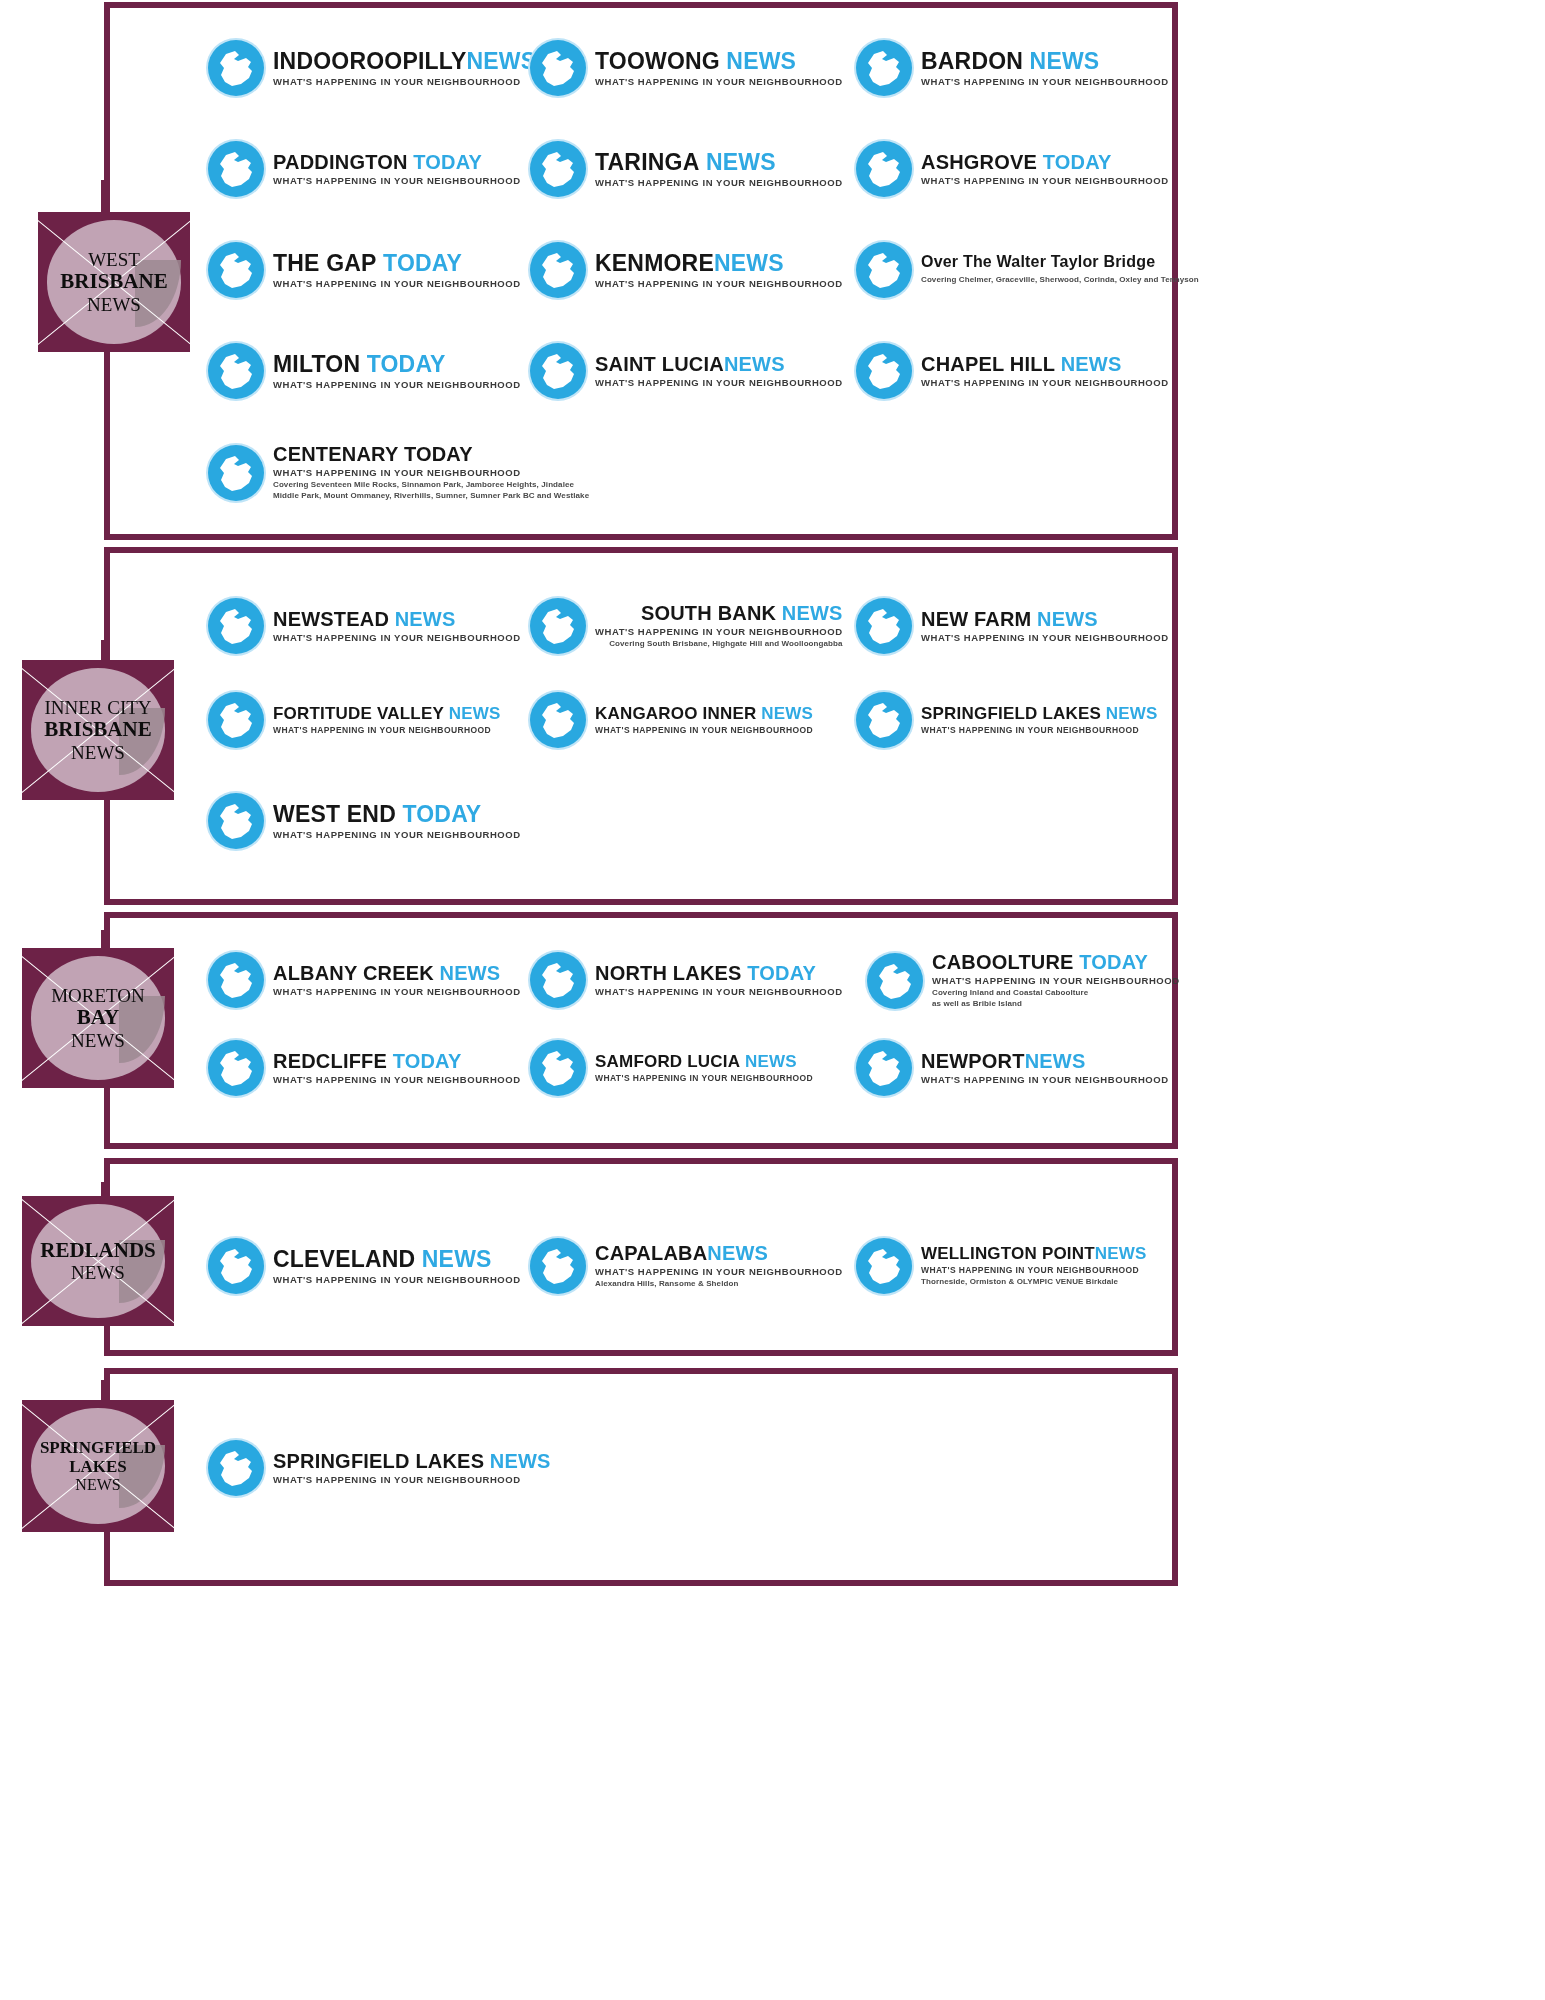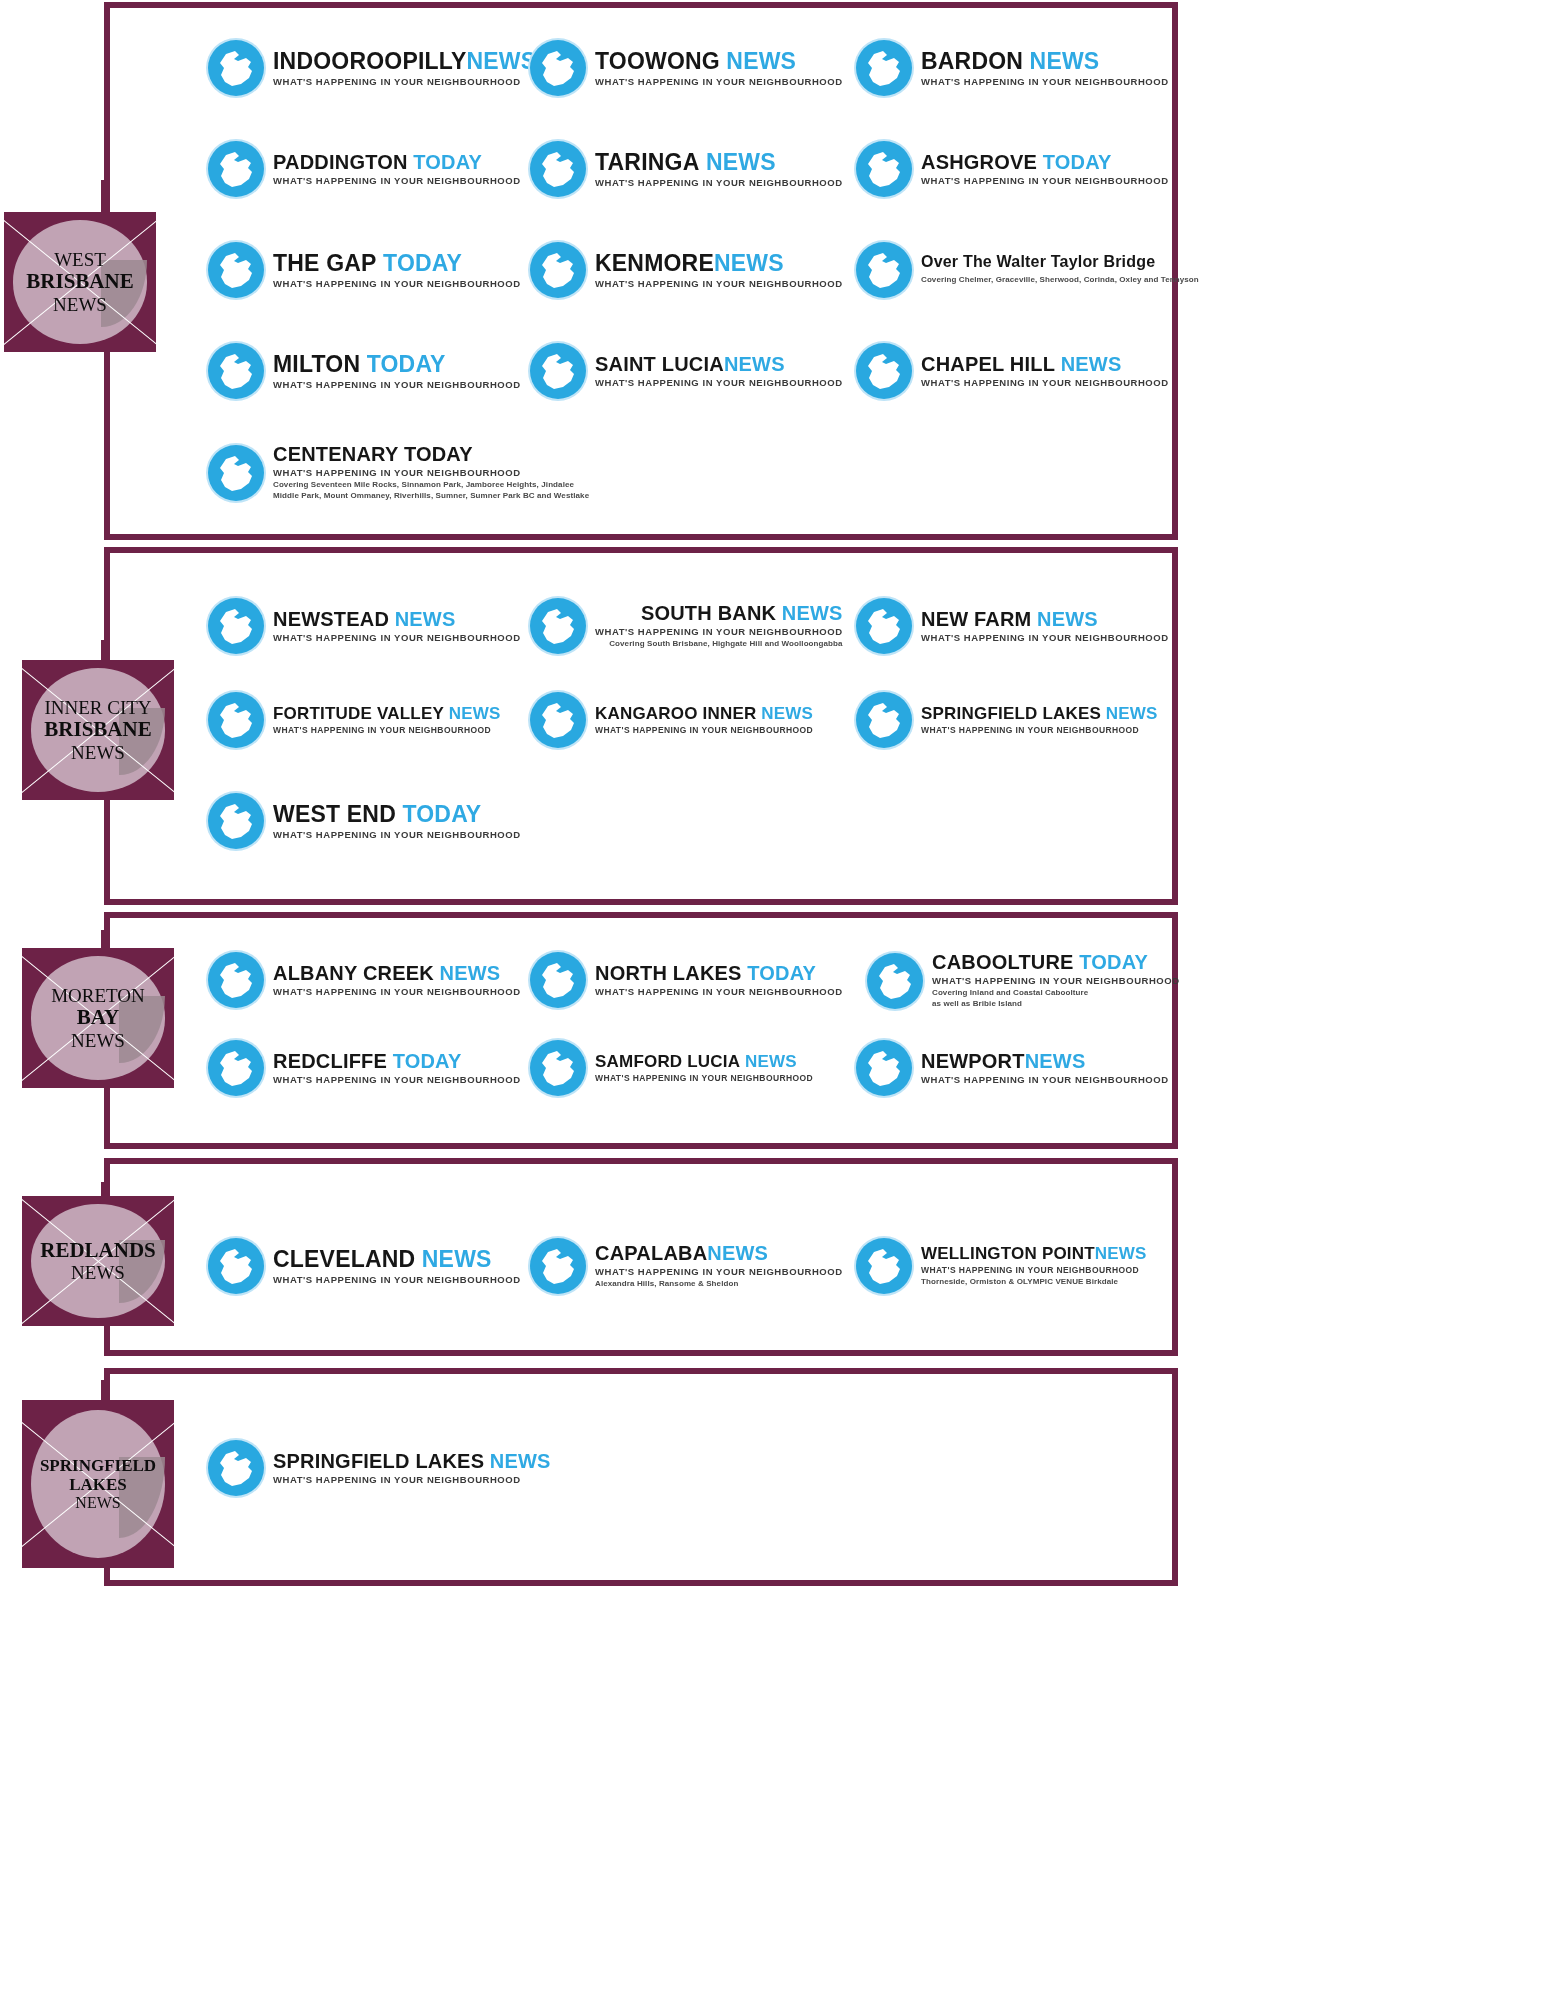--- a/index.html
+++ b/index.html
@@ -54,21 +54,21 @@
   .t16 .ltitle{font-size:15px;}
   .t18 .ltag,.t16 .ltag{font-size:8.5px;letter-spacing:.4px;}
 </style>
 </head>
 <body>
 
 <div class="page">
 
   <div class="section" style="left:104px;top:2px;width:1074px;height:538px;"></div>
   <div class="stub" style="left:101px;top:180px;width:9px;height:46px;"></div>
-  <div class="badge" style="left:4px;top:212px;width:152px;height:140px;">
+  <div class="badge" style="left:38px;top:212px;width:152px;height:140px;">
     <div class="circle"></div>
     <div class="quad"></div>
     <div class="x1"></div>
     <div class="x2"></div>
     <div class="btxt">
       <div class="l1">WEST</div>
       <div class="l2">BRISBANE</div>
       <div class="l3">NEWS</div>
     </div>
   </div>
@@ -109,21 +109,21 @@
     <div class="x1"></div>
     <div class="x2"></div>
     <div class="btxt">
       <div class="l2">REDLANDS</div>
       <div class="l3">NEWS</div>
     </div>
   </div>
 
   <div class="section" style="left:104px;top:1368px;width:1074px;height:218px;"></div>
   <div class="stub" style="left:101px;top:1380px;width:9px;height:28px;"></div>
-  <div class="badge" style="left:22px;top:1400px;width:152px;height:168px;">
+  <div class="badge" style="left:22px;top:1400px;width:152px;height:132px;">
     <div class="circle"></div>
     <div class="quad"></div>
     <div class="x1"></div>
     <div class="x2"></div>
     <div class="btxt">
       <div class="l2" style="font-size:17px">SPRINGFIELD</div>
       <div class="l2" style="font-size:17px">LAKES</div>
       <div class="l3" style="font-size:16px">NEWS</div>
     </div>
   </div>

